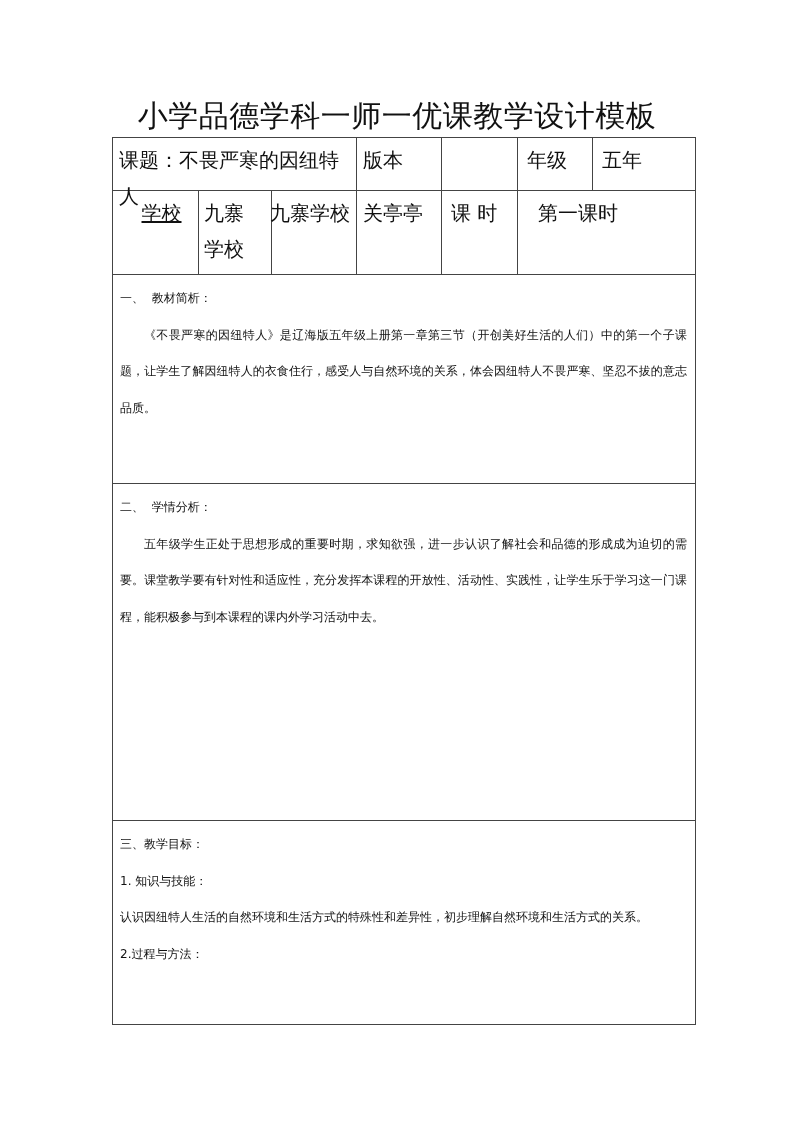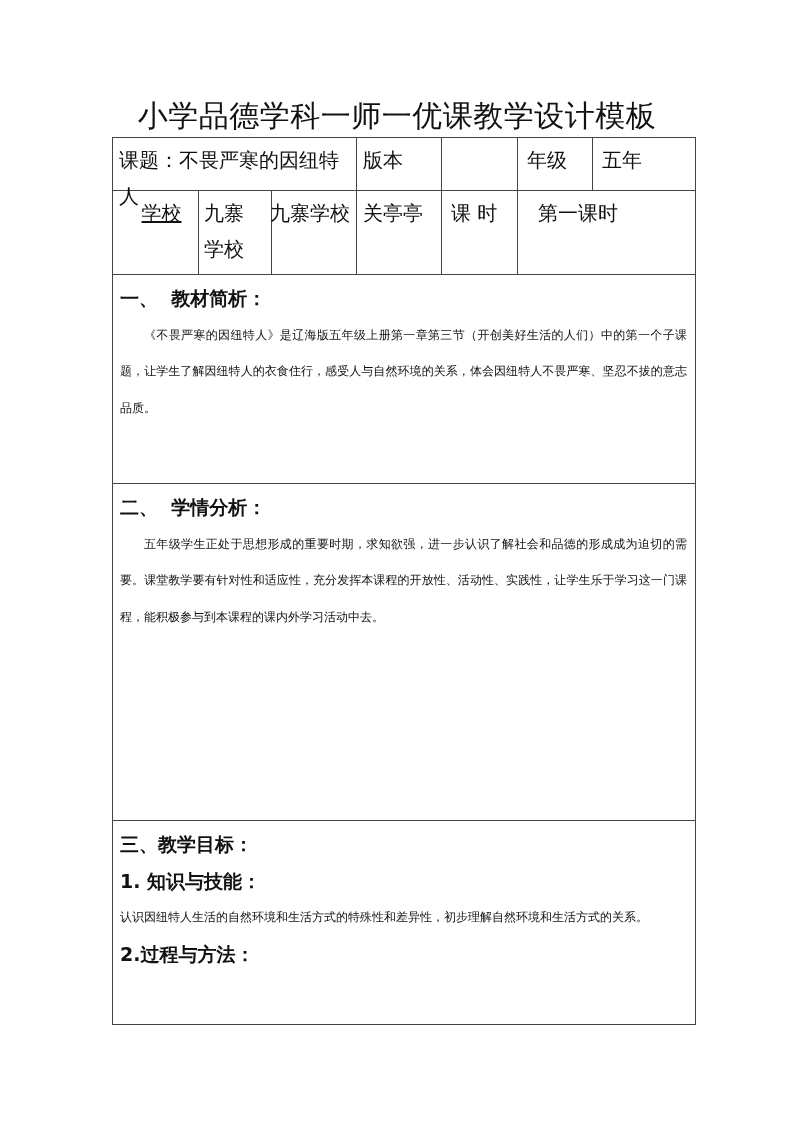--- a/index.html
+++ b/index.html
@@ -60,23 +60,23 @@
       left: 0;
       width: 582px;
       box-sizing: border-box;
       border-bottom: 1px solid #444;
       padding: 5px 8px 0 7px;
       font-size: 16px;
       line-height: 36.5px;
     }
     .sec.last { border-bottom: none; }
     .sec-head {
-      font-weight: bold;
+      font-weight: normal;
       font-family: "DejaVu Sans", "Liberation Sans", sans-serif;
-      font-size: 19px;
+      font-size: 12px;
       display: block;
     }
     .para {
       display: block;
       text-indent: 2em;
       font-family: "DejaVu Sans", "Liberation Sans", sans-serif;
       font-size: 12px;
       text-align: justify;
       word-break: break-all;
     }

